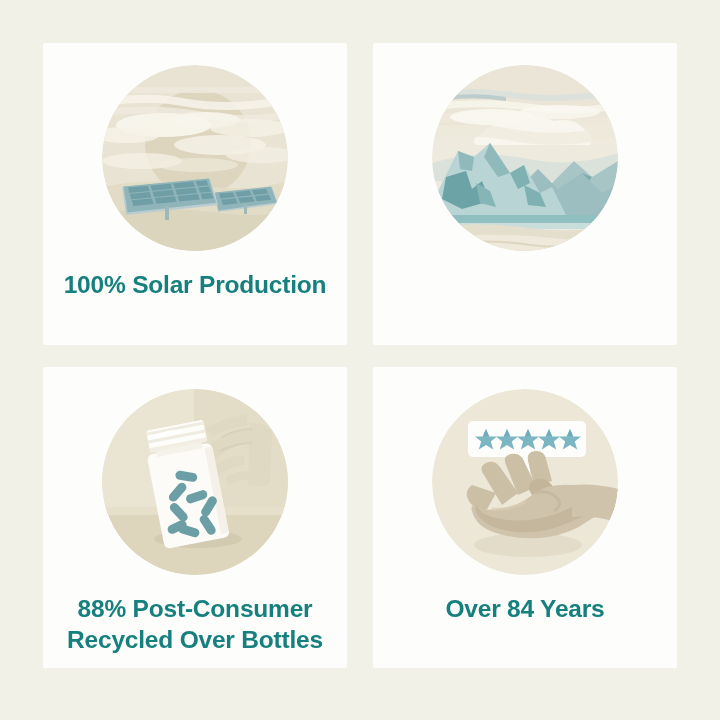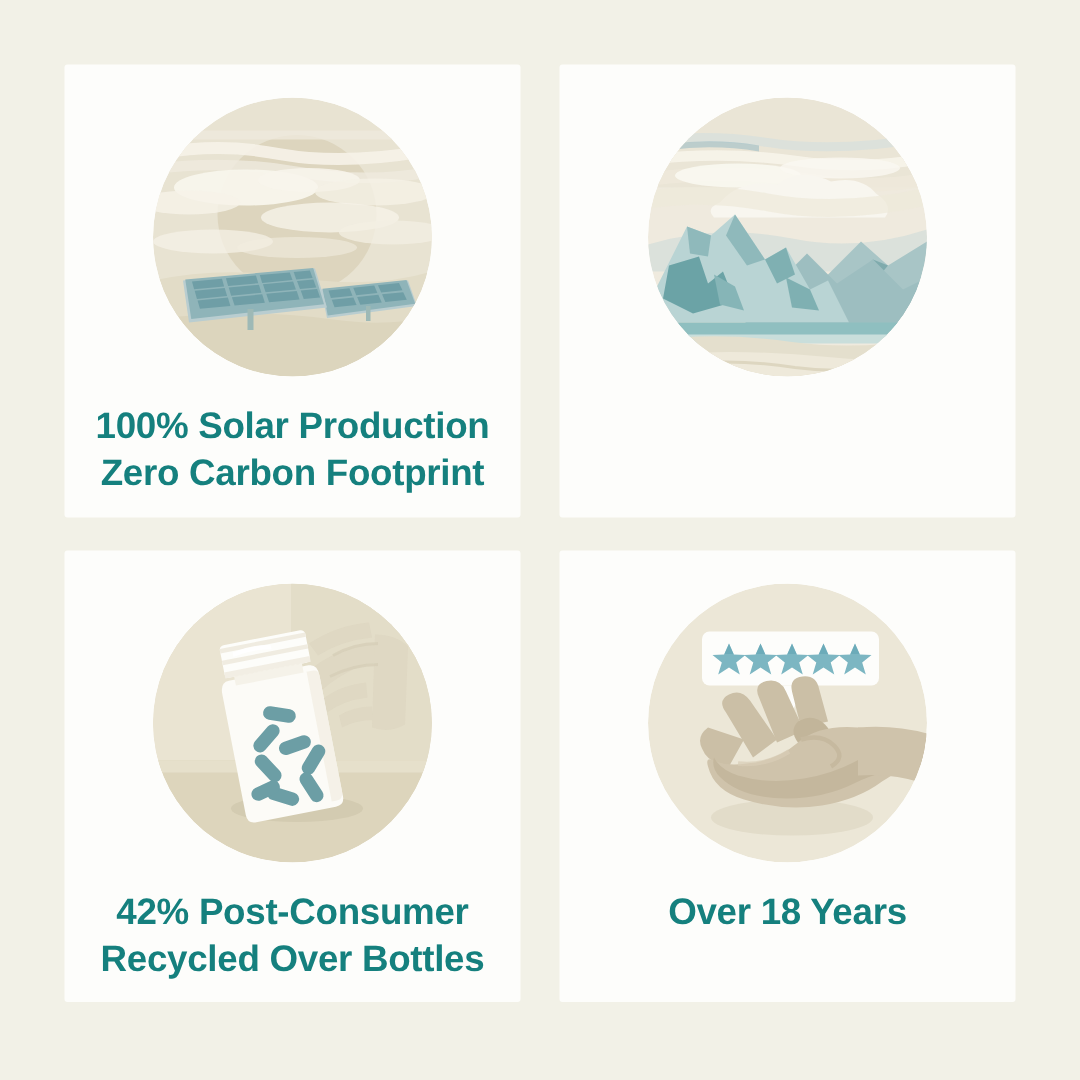--- a/index.html
+++ b/index.html
@@ -119,21 +119,20 @@
               <path d="M75.5 130.9 L95.8 129 L97.7 134.6 L77.4 136.5z"></path>
               <path d="M98.5 128.7 L109.4 127.7 L111.4 133.3 L100.5 134.3z"></path>
             </g>
             <rect x="63" y="141" width="4" height="14" fill="#9eb9b6"></rect>
           </g>
         </g>
       </svg>
     </div>
     <div class="caption">
       <span>100% Solar Production</span>
-      <span class="l2">Zero Carbon Footprint</span>
     </div>
   </div>
 
   <div class="card">
     <div class="illo-wrap">
       <svg width="186" height="186" viewBox="0 0 186 186">
         <defs>
           <clipPath id="c2">
               <circle cx="93" cy="93" r="93"></circle>
             </clipPath>
@@ -230,21 +229,21 @@
               <rect x="92" y="116" width="22" height="9" rx="4.5" transform="rotate(-48 103 120)"></rect>
               <rect x="68" y="136" width="22" height="9" rx="4.5" transform="rotate(28 79 140)"></rect>
               <rect x="88" y="134" width="22" height="9" rx="4.5" transform="rotate(68 99 138)"></rect>
               <rect x="58" y="130" width="20" height="9" rx="4.5" transform="rotate(-14 68 134)"></rect>
             </g>
           </g>
         </g>
       </svg>
     </div>
     <div class="caption">
-      <span>42% Post-Consumer</span>
+      <span>88% Post-Consumer</span>
       <span class="l2">Recycled Over Bottles</span>
     </div>
   </div>
 
   <div class="card card-row2">
     <div class="illo-wrap">
       <svg width="186" height="186" viewBox="0 0 186 186">
         <defs>
           <clipPath id="c4">
               <circle cx="93" cy="93" r="93"></circle>
@@ -289,17 +288,17 @@
           <path d="M186 100 L140 96 q-26 -2 -40 10 q-14 12 -34 14 q-14 2 -22 -2 q-6 -3 -4 4 q4 16 24 22 q26 8 52 4 q24 -4 40 -16 q12 -9 30 -10 z" fill="#cfc3ab"></path>
           <path d="M186 104 q-24 0 -40 10 q-18 12 -42 16 q-24 4 -44 -2 q-12 -4 -16 -12 q-2 7 4 13 q12 12 36 14 q30 2 54 -10 q20 -10 48 -11z" fill="#c4b79d"></path>
           <path d="M140 96 q24 -2 46 4 v34 q-22 -8 -46 -6z" fill="#cfc3ab"></path>
 
           <path d="M102 104 q14 -4 22 4 q8 8 -2 14" stroke="#c6b99f" stroke-width="3" fill="none"></path>
           <path d="M60 120 q18 2 34 -8" stroke="#d8cdb6" stroke-width="3" fill="none" opacity=".7"></path>
         </g>
       </svg>
     </div>
     <div class="caption">
-      <span class="l2">Over 18 Years</span>
+      <span class="l2">Over 84 Years</span>
     </div>
   </div>
 
 </div>
 
 </body></html>

